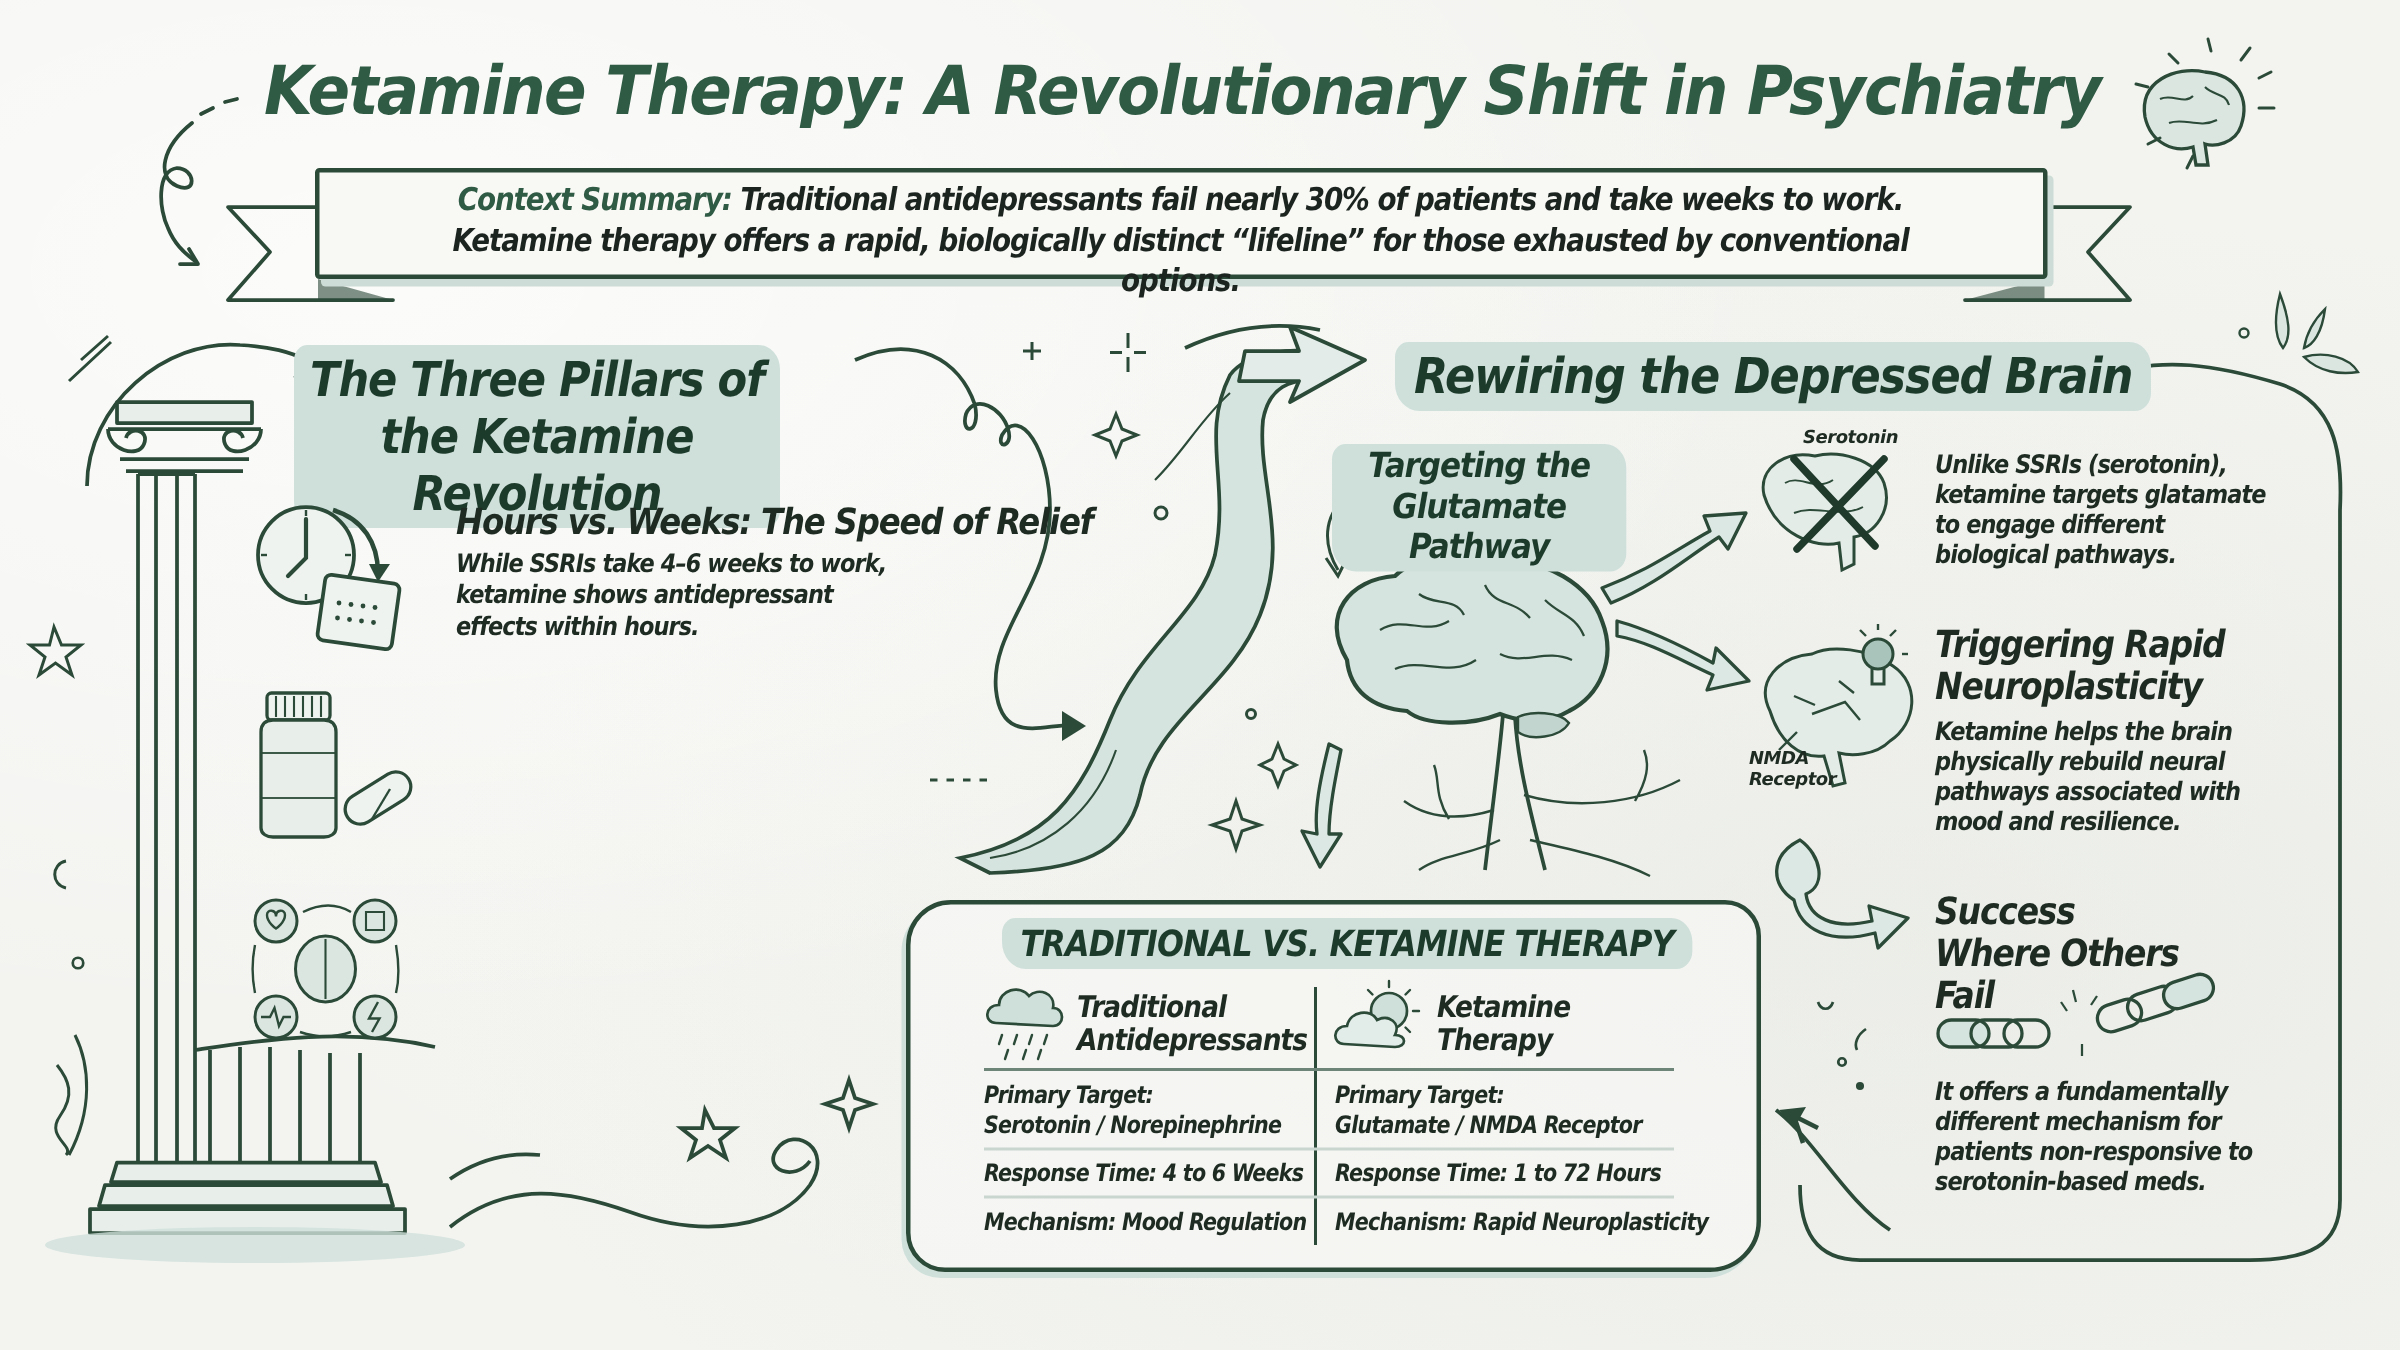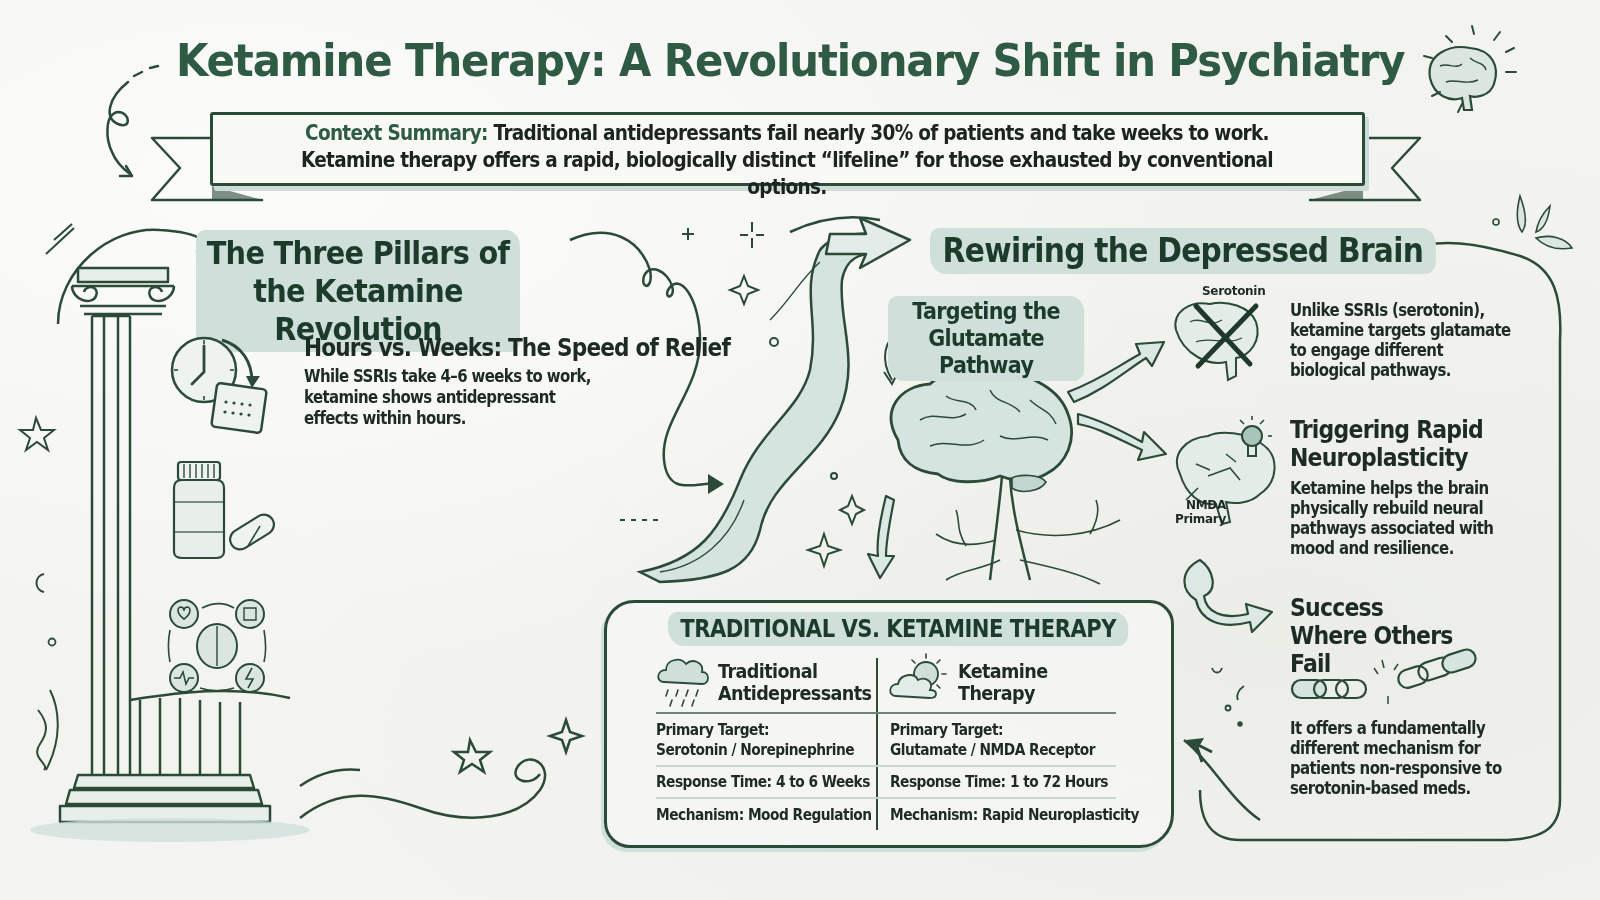--- a/index.html
+++ b/index.html
@@ -3,21 +3,21 @@
 <meta charset="utf-8">
 <style>
   * { box-sizing: border-box; margin: 0; padding: 0; }
   html, body { width: 1600px; height: 900px; overflow: hidden; }
   body {
     background: #f3f4f0;
     font-family: "Liberation Sans", "DejaVu Sans", sans-serif;
     color: #1c2b22;
     position: relative;
   }
-  .canvas { position: absolute; inset: 0; width: 1600px; height: 900px; }
+  .canvas { position: absolute; inset: 0; width: 1600px; height: 900px; font-style: italic; }
   .paper-shade {
     position: absolute; inset: 0;
     background:
       radial-gradient(ellipse at 15% 20%, rgba(255,255,255,0.7), transparent 50%),
       radial-gradient(ellipse at 80% 70%, rgba(230,232,226,0.6), transparent 55%),
       radial-gradient(ellipse at 50% 50%, rgba(248,248,244,0.5), transparent 70%);
     pointer-events: none;
   }
   .abs { position: absolute; }
   .title {
@@ -72,21 +72,21 @@
     margin-top: 4px;
     transform: scaleX(0.88); transform-origin: left top; width: 330px;
   }
   .glut-title {
     left: 888px; top: 296px; padding: 2px 10px;
     font-size: 23px; line-height: 27px; text-align: center;
     transform: scaleX(0.9); transform-origin: left top;
   }
   .small-label {
     font-family: "DejaVu Sans", sans-serif; font-weight: bold;
-    font-size: 12px; line-height: 14px; color: #1d2b22; letter-spacing: -0.3px; text-align: right;
+    font-size: 12px; line-height: 14px; color: #1d2b22; letter-spacing: -0.3px;
   }
   .right-text {
     font-family: "DejaVu Sans", sans-serif; font-weight: bold;
     font-size: 17px; line-height: 20px; color: #1d2b22; letter-spacing: -0.7px;
     transform: scaleX(0.88); transform-origin: left top;
   }
   .right-h {
     font-family: "DejaVu Sans", sans-serif; font-weight: bold;
     font-size: 25px; line-height: 28px; color: #1d2b22; letter-spacing: -0.9px;
     transform: scaleX(0.88); transform-origin: left top;
@@ -349,21 +349,21 @@
     <h3>Hours vs. Weeks: The Speed of Relief</h3>
     <p>While SSRIs take 4–6 weeks to work, ketamine shows antidepressant effects within hours.</p>
   </div>
 
   <div class="abs section-title rewire-title hl">Rewiring the Depressed Brain</div>
   <div class="abs section-title glut-title hl" style="width:218px">Targeting the Glutamate Pathway</div>
 
   <div class="abs small-label" style="left:1202px;top:284px">Serotonin</div>
   <div class="abs right-text" style="left:1290px;top:300px;width:260px">Unlike SSRIs (serotonin), ketamine targets glatamate to engage different biological pathways.</div>
 
-  <div class="abs small-label" style="left:1166px;top:498px;width:60px">NMDA Primary</div>
+  <div class="abs small-label" style="left:1166px;top:498px;width:60px">NMDA Receptor</div>
   <div class="abs right-h" style="left:1290px;top:416px;width:220px">Triggering Rapid Neuroplasticity</div>
   <div class="abs right-text" style="left:1290px;top:478px;width:240px">Ketamine helps the brain physically rebuild neural pathways associated with mood and resilience.</div>
 
   <div class="abs right-h" style="left:1290px;top:594px;width:200px">Success Where Others Fail</div>
   <div class="abs right-text" style="left:1290px;top:718px;width:250px">It offers a fundamentally different mechanism for patients non-responsive to serotonin-based meds.</div>
 
   <div class="abs compare-box"></div>
   <div class="abs compare-title hl">TRADITIONAL VS. KETAMINE THERAPY</div>
 
   <svg class="abs" style="left:656px;top:656px" width="56" height="52">

